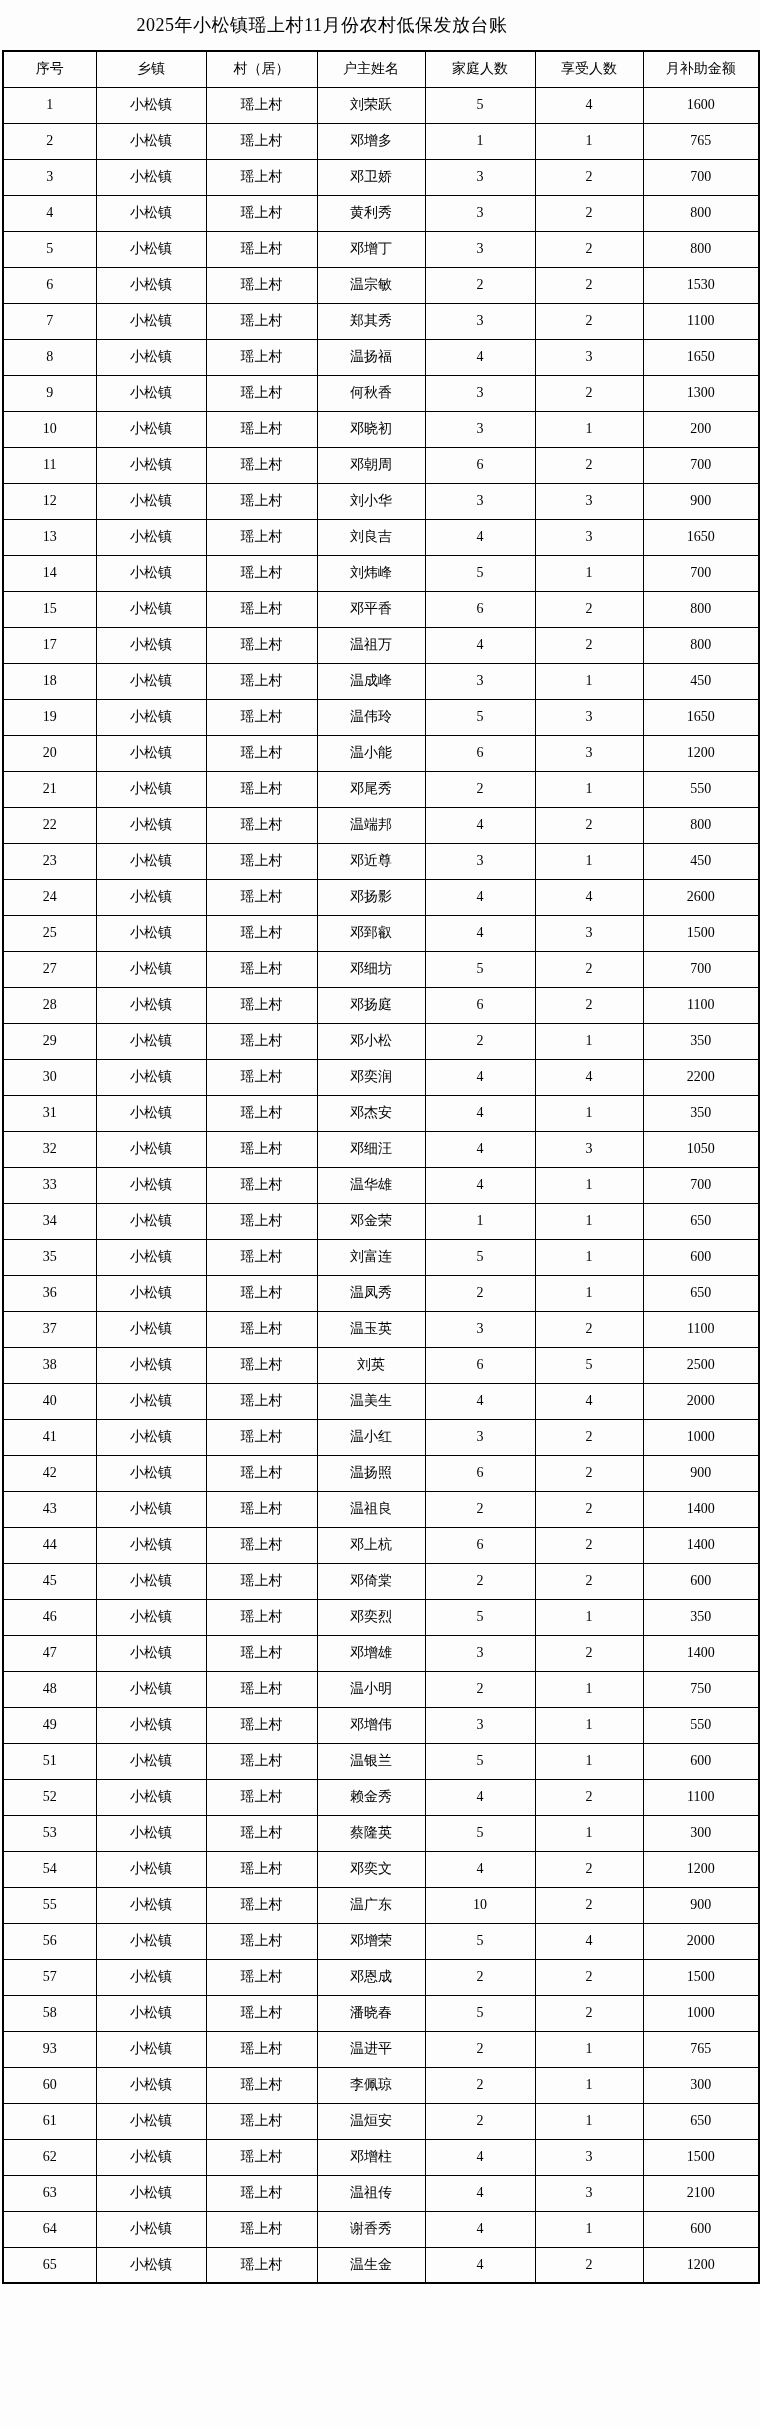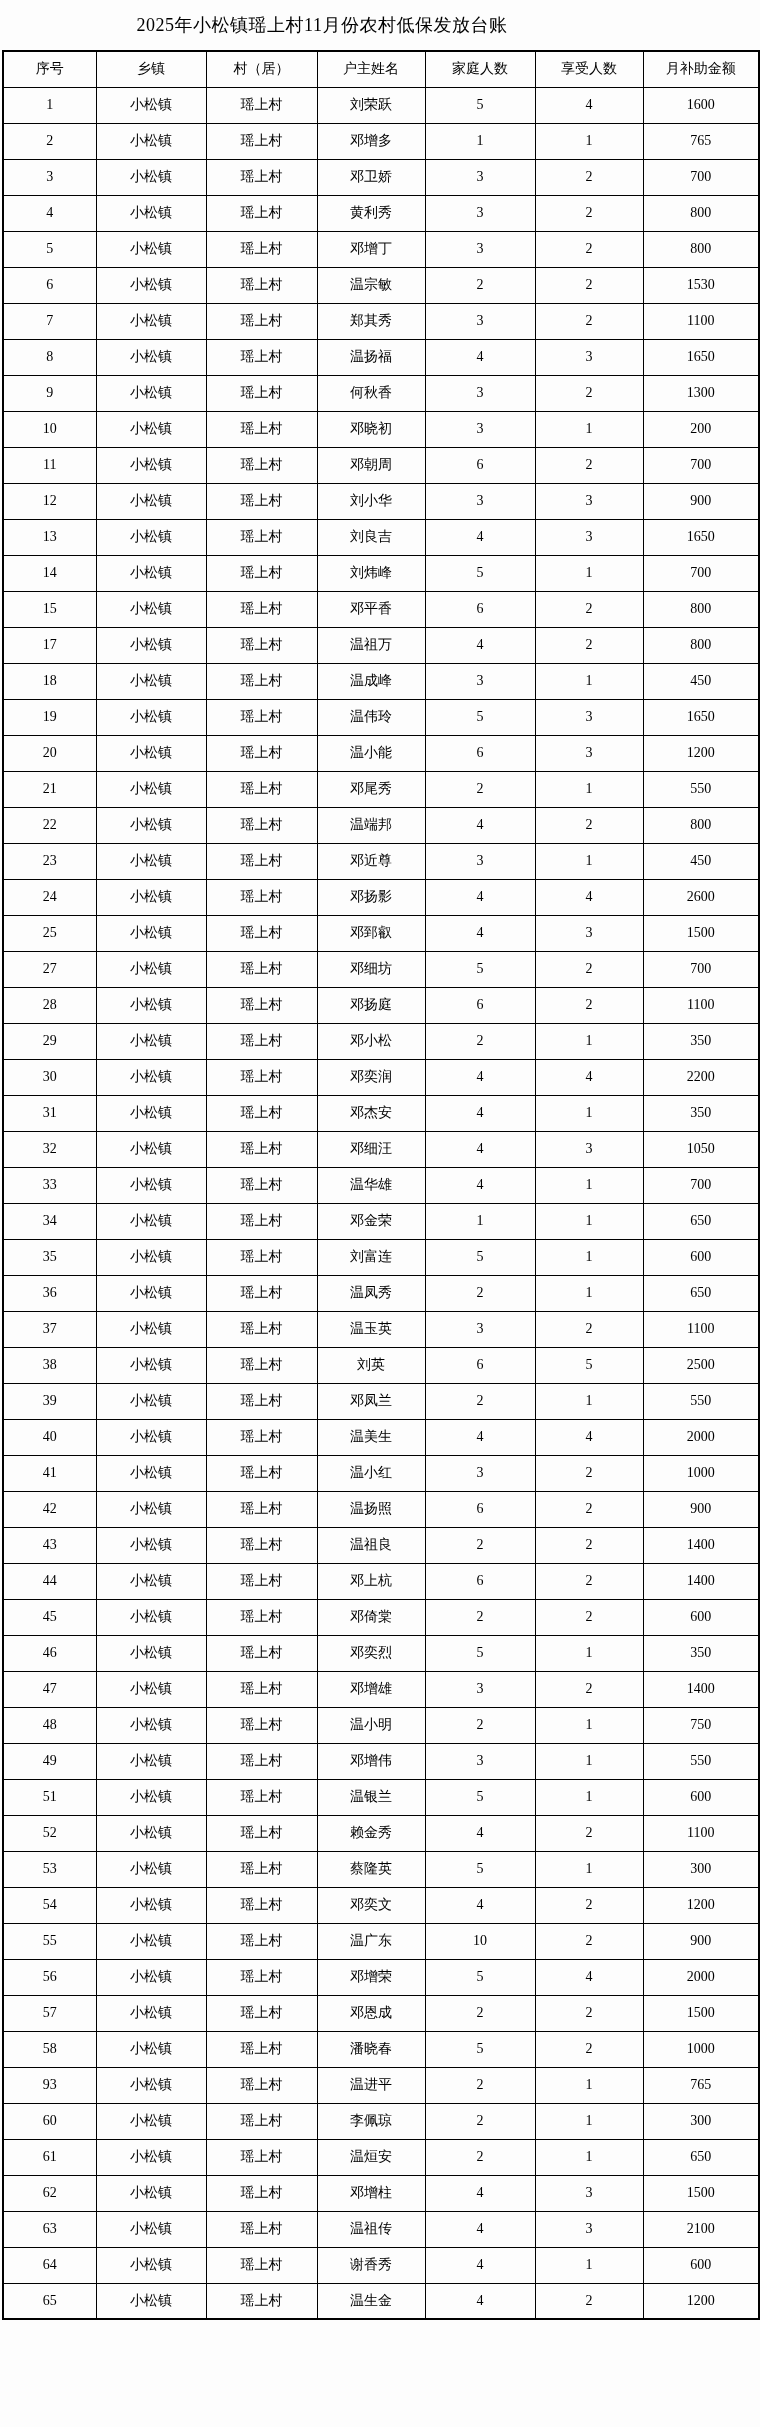--- a/index.html
+++ b/index.html
@@ -433,29 +433,20 @@
   <tr>
     <td>38</td>
     <td>小松镇</td>
     <td>瑶上村</td>
     <td>刘英</td>
     <td>6</td>
     <td>5</td>
     <td>2500</td>
   </tr>
 
-  <tr>
-    <td>39</td>
-    <td>小松镇</td>
-    <td>瑶上村</td>
-    <td>邓凤兰</td>
-    <td>2</td>
-    <td>1</td>
-    <td>550</td>
-  </tr>
 
   <tr>
     <td>40</td>
     <td>小松镇</td>
     <td>瑶上村</td>
     <td>温美生</td>
     <td>4</td>
     <td>4</td>
     <td>2000</td>
   </tr>

